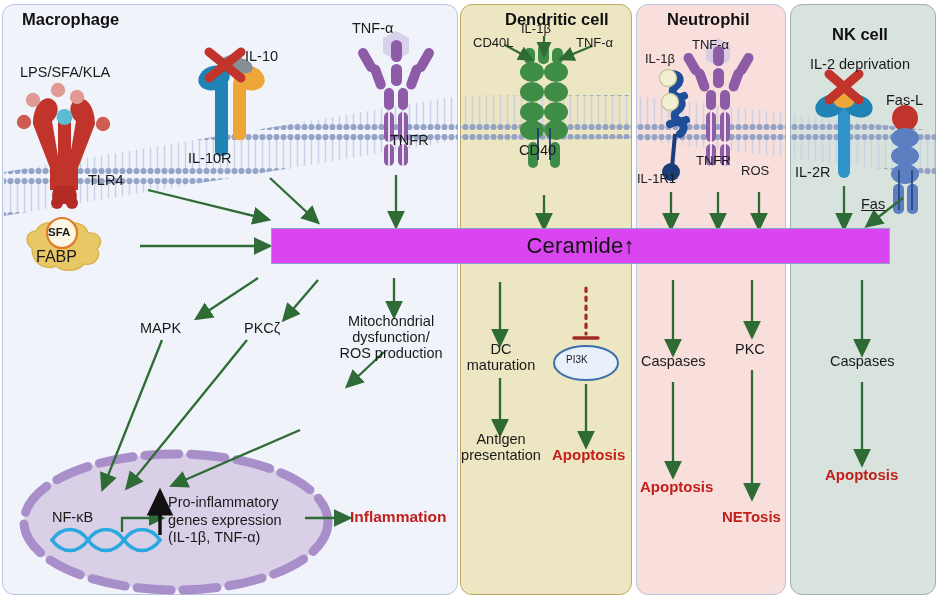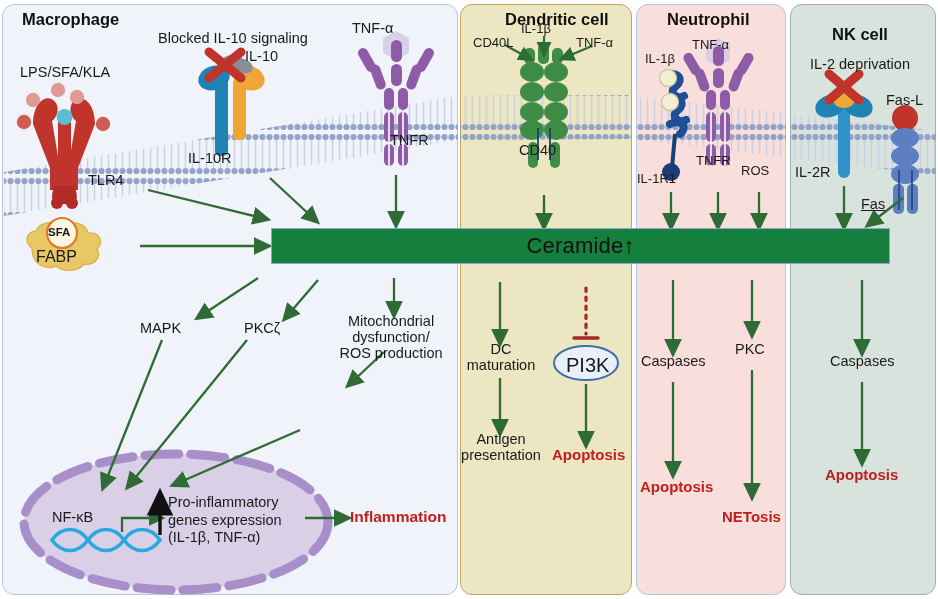--- a/index.html
+++ b/index.html
@@ -13,21 +13,21 @@
   .panel-nk{left:790px;top:4px;width:146px;height:591px;background:#d8e3de;border:1.5px solid #9fb0ae;}
 
   .panel-title{position:absolute;font-weight:bold;font-size:16.5px;color:#111;white-space:nowrap;text-align:center;}
 
   .lbl{position:absolute;font-size:14.5px;color:#1a1a1a;white-space:nowrap;line-height:1.12;}
   .lbl.ctr{text-align:center;}
   .lbl.red{color:#c0201c;font-weight:bold;}
   .lbl.sm{font-size:13px;}
 
   
-  .ceramide-box{position:absolute;left:271px;top:228px;width:619px;height:36px;background:#15803d;
+  .ceramide-box{position:absolute;left:271px;top:228px;width:619px;height:36px;background:#d946ef;
     border:1.6px solid #8ea2cf;box-sizing:border-box;display:flex;align-items:center;justify-content:center;}
   .ceramide-text{font-size:22px;color:#111;letter-spacing:.2px;}
 
   
   .legend{position:absolute;left:826px;top:508px;width:110px;}
   .legend-row{display:flex;align-items:center;height:24px;}
   .legend-row .lg-txt{font-size:14.5px;color:#111;margin-left:8px;}
 
   svg.olay{position:absolute;left:0;top:0;width:938px;height:599px;pointer-events:none;}
 </style>
@@ -315,21 +315,20 @@
     <span class="ceramide-text">Ceramide↑</span>
   </div>
 
   <div class="panel-title" style="left:22px;top:10px;">Macrophage</div>
   <div class="panel-title" style="left:505px;top:10px;">Dendritic cell</div>
   <div class="panel-title" style="left:667px;top:10px;">Neutrophil</div>
   <div class="panel-title" style="left:832px;top:25px;">NK cell</div>
 
   <div class="lbl" style="left:20px;top:64px;">LPS/SFA/KLA</div>
   <div class="lbl" style="left:88px;top:172px;">TLR4</div>
-  <div class="lbl" style="left:158px;top:30px;">Blocked IL-10 signaling</div>
   <div class="lbl" style="left:245px;top:48px;">IL-10</div>
   <div class="lbl" style="left:188px;top:150px;">IL-10R</div>
   <div class="lbl" style="left:352px;top:20px;">TNF-α</div>
   <div class="lbl" style="left:390px;top:132px;">TNFR</div>
   <div class="lbl" style="left:48px;top:226px;font-size:11.5px;font-weight:bold;">SFA</div>
   <div class="lbl" style="left:36px;top:248px;font-size:16px;">FABP</div>
 
   <div class="lbl" style="left:140px;top:320px;">MAPK</div>
   <div class="lbl" style="left:244px;top:320px;">PKCζ</div>
   <div class="lbl ctr" style="left:335px;top:313px;width:112px;">
@@ -351,21 +350,21 @@
   <div class="lbl sm" style="left:576px;top:36px;">TNF-α</div>
   <div class="lbl" style="left:519px;top:142px;">CD40</div>
   <div class="lbl ctr" style="left:455px;top:341px;width:92px;">
     <span>DC</span><br>
     <span>maturation</span>
   </div>
   <div class="lbl ctr" style="left:452px;top:431px;width:98px;">
     <span>Antigen</span><br>
     <span>presentation</span>
   </div>
-  <div class="lbl" style="left:566px;top:354px;font-size:20px;">PI3K</div>
+  <div class="lbl" style="left:566px;top:354px;font-size:10px;">PI3K</div>
   <div class="lbl red" style="left:552px;top:447px;font-size:15px;">Apoptosis</div>
 
   <div class="lbl sm" style="left:645px;top:52px;">IL-1β</div>
   <div class="lbl sm" style="left:692px;top:38px;">TNF-α</div>
   <div class="lbl sm" style="left:637px;top:172px;">IL-1R1</div>
   <div class="lbl sm" style="left:696px;top:154px;">TNFR</div>
   <div class="lbl sm" style="left:741px;top:164px;">ROS</div>
   <div class="lbl" style="left:641px;top:353px;">Caspases</div>
   <div class="lbl" style="left:735px;top:341px;">PKC</div>
   <div class="lbl red" style="left:640px;top:479px;font-size:15px;">Apoptosis</div>

